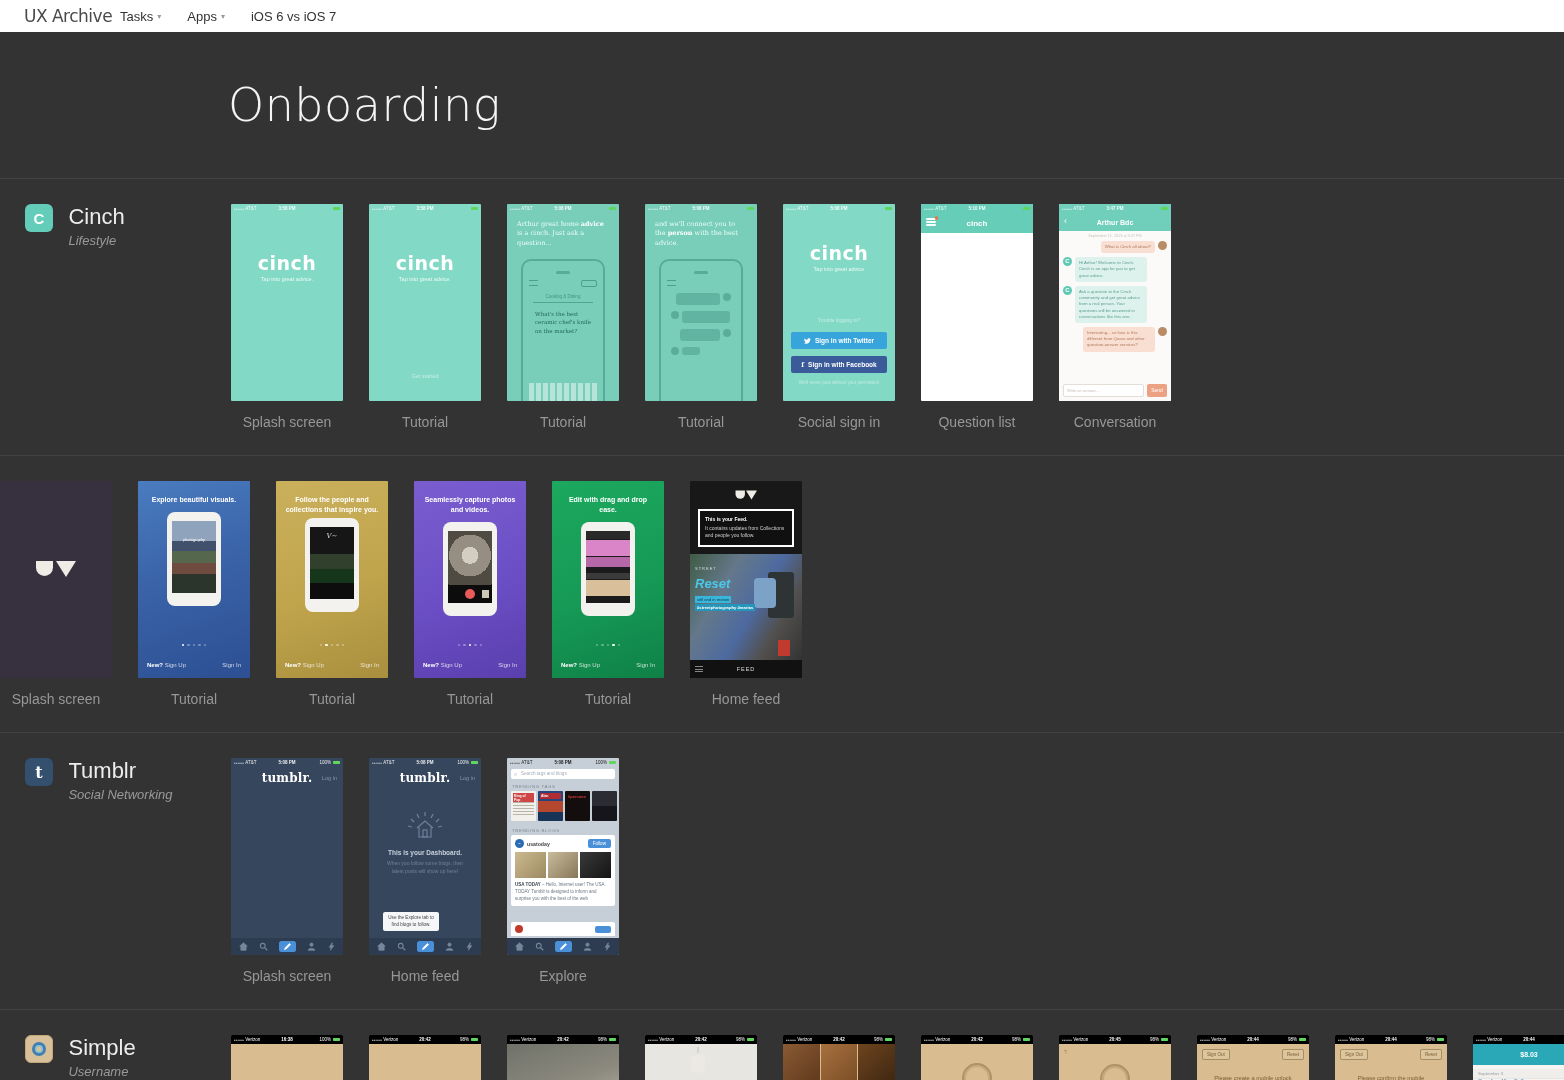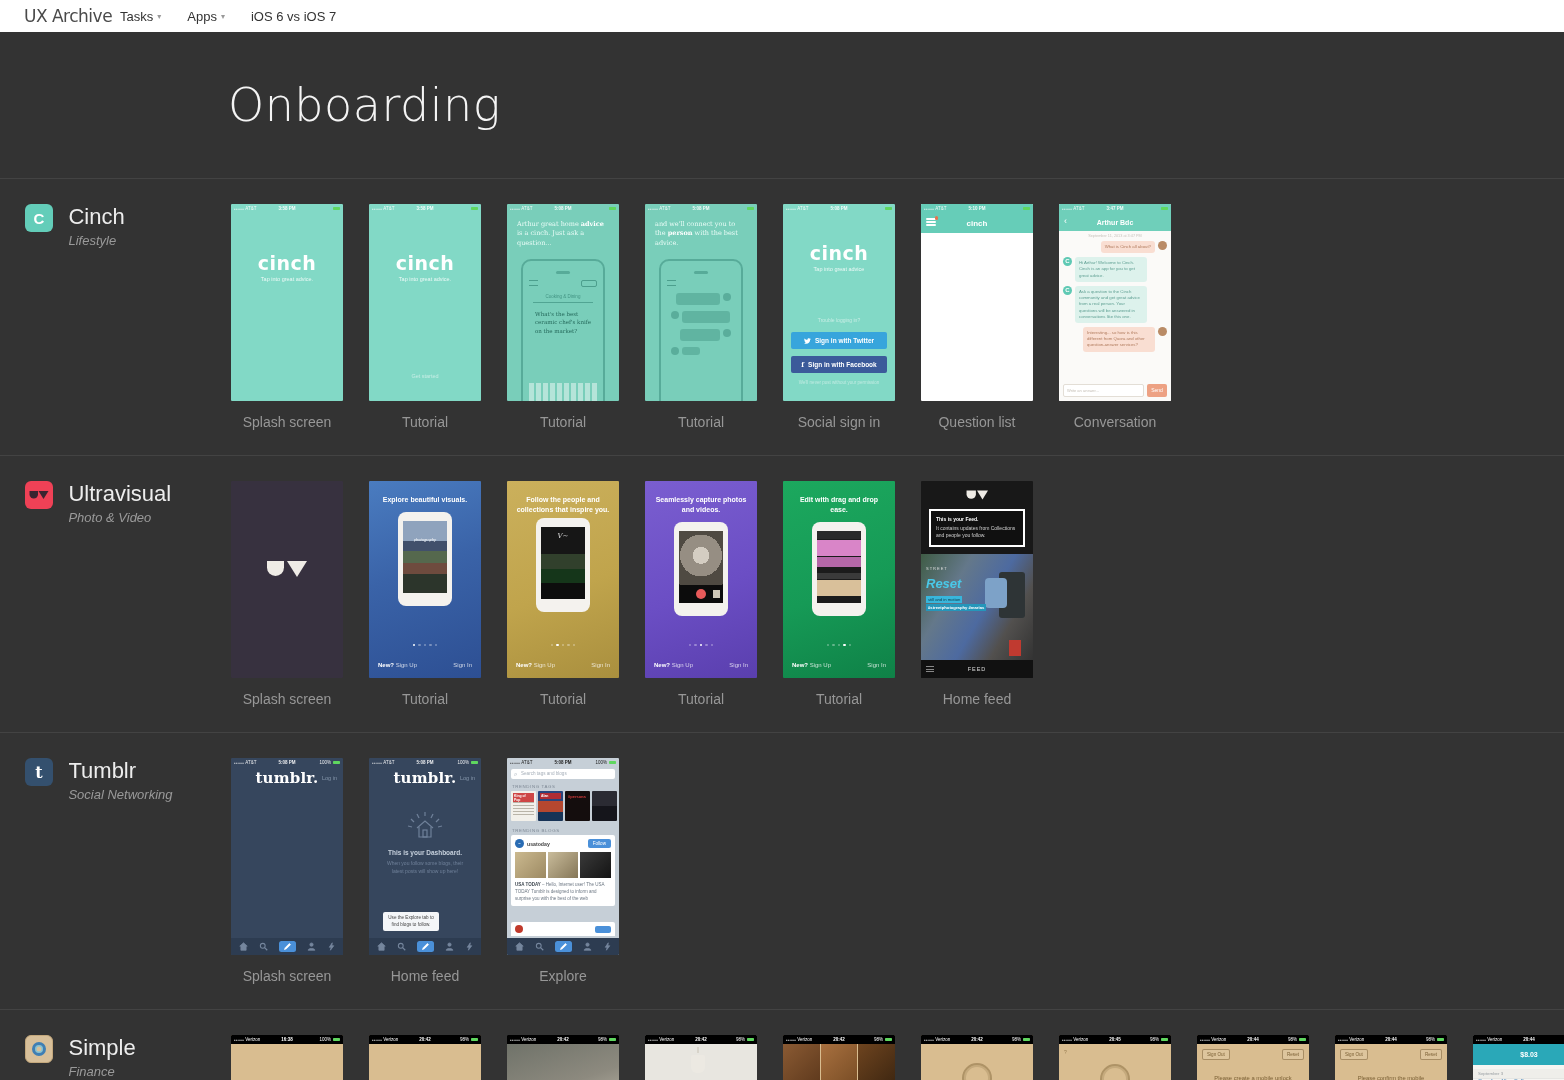--- a/index.html
+++ b/index.html
@@ -148,21 +148,21 @@
   .uvf-coat { position:absolute; right:8px; top:18px; width:26px; height:46px; background:#2e3436; border-radius:3px; }
   .uvf-bag { position:absolute; right:26px; top:24px; width:22px; height:30px; background:#7da2c8; border-radius:4px; }
   .uvf-red { position:absolute; right:12px; bottom:4px; width:12px; height:16px; background:#c03a30; }
   .uvf-bar { position:absolute; bottom:0; left:0; right:0; height:18px; background:#111; color:#ddd; font-size:5.5px; text-align:center; line-height:18px; letter-spacing:1px; }
   .uvf-menu { position:absolute; left:5px; top:6px; width:8px; }
   .uvf-menu i { display:block; height:1.3px; background:#888; margin-bottom:1.3px; }
 
   
   .tmb { background:#36465d; }
   .tmb-top { position:absolute; top:9px; left:0; right:0; height:22px; display:flex; align-items:center; justify-content:center; }
-  .tmb-logo { color:#fff; font-size:15px; font-weight:bold; font-family:"DejaVu Serif", serif; letter-spacing:0.2px; }
+  .tmb-logo { color:#fff; font-size:12px; font-weight:bold; font-family:"DejaVu Serif", serif; letter-spacing:0.2px; }
   .tmb-login { position:absolute; right:6px; font-size:5.5px; color:#8596ab; }
   .tmb-tabs { position:absolute; bottom:0; left:0; right:0; height:17px; background:#2d3c51; display:flex; align-items:center; justify-content:space-around; padding:0 2px; }
   .ticon { width:9px; height:9px; display:flex; align-items:center; justify-content:center; color:#75869d; }
   .ticon svg { width:9px; height:9px; fill:#75869d; stroke:#75869d; }
   .ticon.active { background:#4a90d9; border-radius:2.5px; width:17px; height:11px; }
   .ticon.active svg { fill:#fff; stroke:#fff; }
   .tmb-house { margin:52px auto 0; display:block; }
   .tmb-dash-t { text-align:center; color:#c7d1dd; font-size:6.5px; font-weight:bold; margin-top:5px; }
   .tmb-dash-s { text-align:center; color:#6f8099; font-size:5px; line-height:1.5; margin-top:4px; padding:0 14px; }
   .tmb-tip { position:absolute; bottom:24px; left:14px; width:56px; background:#f4f6f8; border-radius:2px; color:#444; font-size:4.6px; padding:3px 4px; line-height:1.4; text-align:center; }
@@ -439,32 +439,20 @@
           </div>
         </div>
       </div>
       <div class="cap">Conversation</div>
     </div>
 
   </div>
 </div>
 
 <div class="app-row">
-  <div class="app-info">
-    <div class="app-ic" style="background:#ef4156;">
-        <span style="display:flex;gap:1px;align-items:flex-start;transform:scale(0.5)">
-          <span class="uv-u" style="background:#3a2430"></span>
-          <span class="uv-v" style="border-top-color:#3a2430"></span>
-        </span>
-      </div>
-    <div class="app-meta">
-      <div class="app-name">Ultravisual</div>
-      <div class="app-cat">Photo &amp; Video</div>
-    </div>
-  </div>
   <div class="thumbs">
 
     <div class="thumb">
       <div class="screen uv-splash">
         <div class="uv-logo">
             <span class="uv-u"></span>
             <span class="uv-v"></span>
           </div>
       </div>
       <div class="cap">Splash screen</div>
@@ -776,21 +764,21 @@
   </div>
 </div>
 
 <div class="app-row">
   <div class="app-info">
     <div class="app-ic" style="background:#d8c09a;border:1px solid #c4a87c">
         <span style="width:14px;height:14px;border-radius:50%;border:3px solid #3f7fb4;display:inline-block;box-shadow:inset 0 0 0 1.5px #7fc4d8"></span>
       </div>
     <div class="app-meta">
       <div class="app-name">Simple</div>
-      <div class="app-cat">Finance</div>
+      <div class="app-cat">Username</div>
     </div>
   </div>
   <div class="thumbs">
 
     <div class="thumb">
       <div class="screen smp">
         <div class="sb blackbar">
             <span class="sig">Verizon</span>
             <span class="sbt">16:38</span>
             <span class="sbr">

